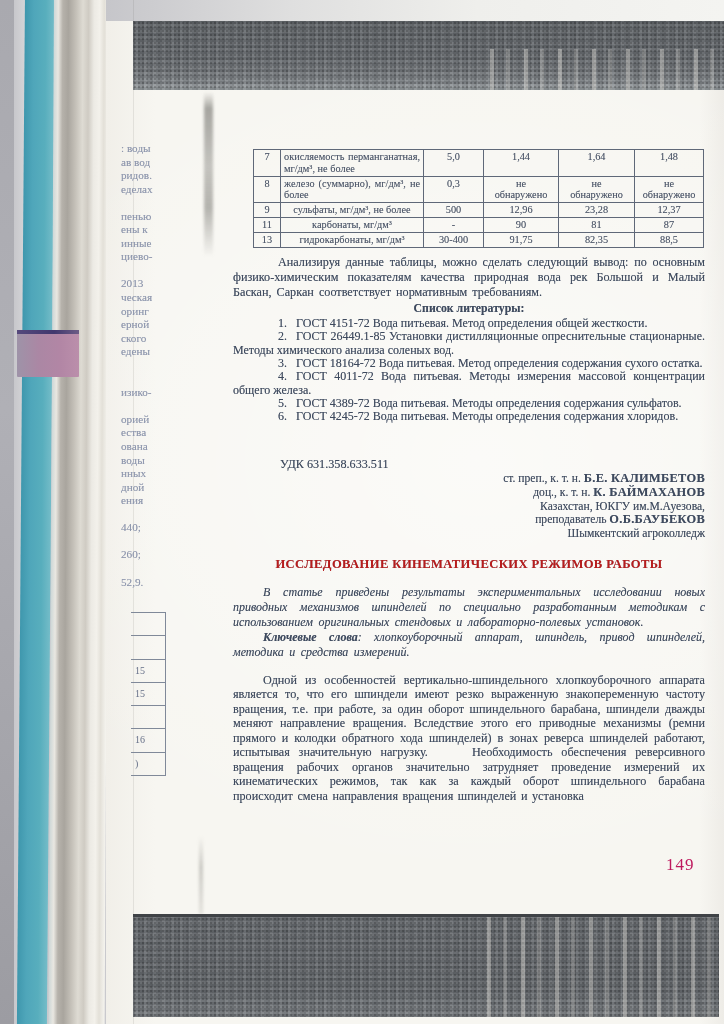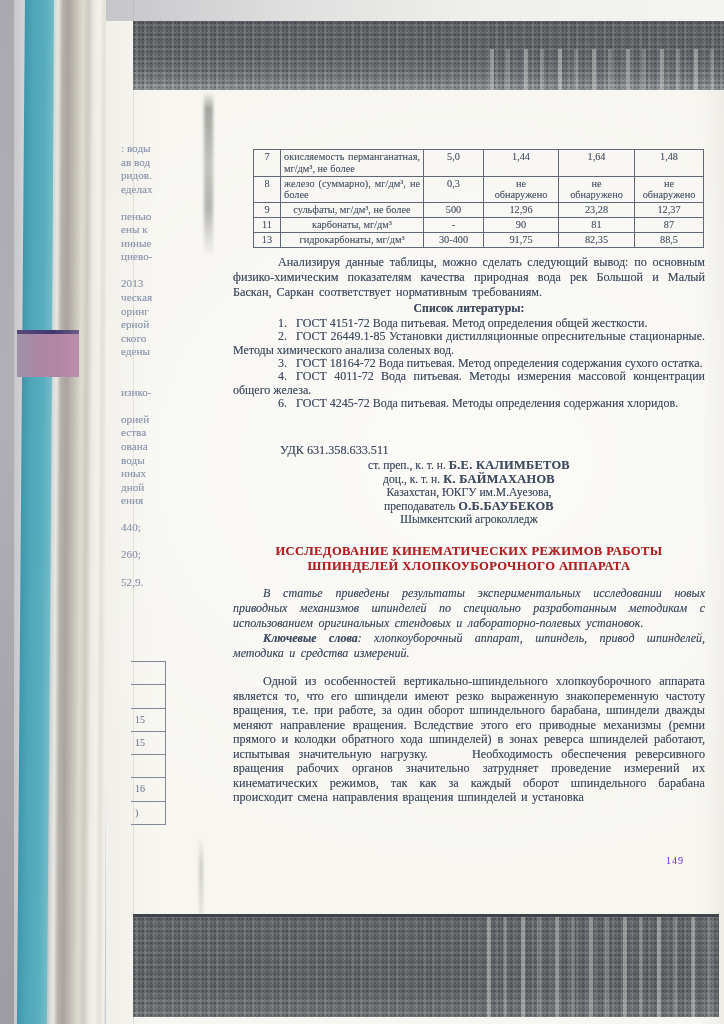--- a/index.html
+++ b/index.html
@@ -67,21 +67,21 @@
   .crease-top{left:204px;top:92px;width:9px;height:165px;
     background:linear-gradient(180deg,rgba(110,110,106,0) 0%,rgba(112,111,106,.6) 10%,
       rgba(112,111,106,.38) 45%,rgba(112,111,106,.5) 70%,rgba(112,111,106,0) 100%);}
   .crease-bottom{left:199px;top:836px;width:4px;height:78px;
     background:linear-gradient(180deg,rgba(120,118,112,0),rgba(120,118,112,.35) 40%,rgba(120,118,112,.15));}
 
   
   .margin-fragments{position:absolute;left:121px;top:142px;width:72px;
     font-size:11.2px;color:#8d96ad;text-shadow:0 0 .6px rgba(141,150,173,.5);}
   .frag{height:13.55px;line-height:13.55px;white-space:nowrap;overflow:hidden;}
-  .margin-table{position:absolute;left:131px;top:661px;width:34px;
+  .margin-table{position:absolute;left:131px;top:612px;width:34px;
     border-top:1px solid #808999;border-right:1px solid #808999;}
   .mcell{height:22.3px;line-height:22.3px;border-bottom:1px solid #808999;
     font-size:10px;color:#667088;padding-left:4px;}
 
   
   .data-table{position:absolute;left:253px;top:149px;width:450px;
     border-collapse:collapse;table-layout:fixed;
     font-size:10.3px;line-height:11.8px;color:#4c5669;
     text-shadow:0 0 .5px rgba(76,86,105,.45);}
   .data-table td{border:1px solid #5f6878;padding:1px 3px;vertical-align:top;text-align:center;}
@@ -96,33 +96,33 @@
   .content{position:absolute;left:233px;top:255px;width:472px;
     color:#3e4a5e;font-size:12.2px;line-height:14.8px;
     text-shadow:0 0 .6px rgba(62,74,96,.5);}
   .content p{margin:0;}
   .analysis{text-align:justify;text-indent:45px;word-spacing:2px;}
   .ref-heading{margin-top:2px;text-align:center;font-weight:bold;font-size:11.8px;}
   .refs{font-size:12px;line-height:13.3px;margin-top:1px;}
   .ref{text-align:justify;text-indent:45px;}
   .ref-no{margin-right:9px;}
   .udc{margin-top:33px;margin-left:47px;font-size:12.2px;}
-  .authors{margin-top:1px;text-align:center;font-size:11.6px;line-height:13.6px;}
+  .authors{margin-top:1px;text-align:right;font-size:11.6px;line-height:13.6px;}
   .authors b{font-size:12.4px;letter-spacing:.3px;}
   .title{margin:17px 0 0 0;text-align:center;font-size:12.6px;line-height:14.6px;
     font-weight:bold;color:#b91c1c;letter-spacing:.4px;}
   .abstract{margin-top:13px !important;font-style:italic;text-align:justify;
     text-indent:30px;font-size:12px;line-height:15px;word-spacing:2.5px;}
   .keywords{font-style:italic;text-align:justify;text-indent:30px;
     font-size:12px;line-height:15px;word-spacing:2.5px;}
   .body-par{margin-top:13px !important;text-align:justify;text-indent:30px;
     line-height:14.5px;word-spacing:1.5px;}
 
   .page-no{position:absolute;left:666px;top:855px;width:44px;
-    font-size:10px;color:#6d28d9;letter-spacing:1px;}
+    font-size:17px;color:#be185d;letter-spacing:1px;}
 </style>
 </head>
 <body>
 
 <div class="scene">
 
   <div class="bg-left"></div>
   <div class="bg-gutter"></div>
   <div class="cover-strip"></div>
   <div class="page-edges"></div>
@@ -256,35 +256,38 @@
         <div class="ref">
         <span class="ref-no">2.</span><span>ГОСТ 26449.1-85 Установки дистилляционные опреснительные стационарные. Методы химического анализа соленых вод.</span>
       </div>
         <div class="ref">
         <span class="ref-no">3.</span><span>ГОСТ 18164-72 Вода питьевая. Метод определения содержания сухого остатка.</span>
       </div>
         <div class="ref">
         <span class="ref-no">4.</span><span>ГОСТ 4011-72 Вода питьевая. Методы измерения массовой концентрации общего железа.</span>
       </div>
         <div class="ref">
+        <span class="ref-no">5.</span><span>ГОСТ 4389-72 Вода питьевая. Методы определения содержания сульфатов.</span>
+      </div>
+        <div class="ref">
         <span class="ref-no">6.</span><span>ГОСТ 4245-72 Вода питьевая. Методы определения содержания хлоридов.</span>
       </div>
       </div>
 
     <div class="udc">УДК 631.358.633.511</div>
 
     <div class="authors">
       <div class="a-line"><span>ст. преп., к. т. н. </span><b>Б.Е. КАЛИМБЕТОВ</b></div>
       <div class="a-line"><span>доц., к. т. н. </span><b>К. БАЙМАХАНОВ</b></div>
       <div class="a-line">Казахстан, ЮКГУ им.М.Ауезова,</div>
       <div class="a-line"><span>преподаватель </span><b>О.Б.БАУБЕКОВ</b></div>
       <div class="a-line">Шымкентский агроколледж</div>
     </div>
 
-    <h1 class="title"><span>ИССЛЕДОВАНИЕ  КИНЕМАТИЧЕСКИХ РЕЖИМОВ РАБОТЫ</span><br><span>ШПИНДЕЛЕЙ ХЛОПКОУБОРОЧНОГО АППАРАТА</span></h1>
+    <h1 class="title"><span>ИССЛЕДОВАНИЕ  КИНЕМАТИЧЕСКИХ РЕЖИМОВ РАБОТЫ</span><br></h1>
 
     <p class="abstract">В статье приведены результаты экспериментальных исследовании новых приводных механизмов шпинделей по специально разработанным методикам  с использованием оригинальных стендовых и лабораторно-полевых установок.</p>
 
     <p class="keywords"><b class="kw-label">Ключевые слова</b><span>: хлопкоуборочный аппарат, шпиндель, привод шпинделей, методика и средства измерений.</span></p>
 
     <p class="body-par">Одной из особенностей вертикально-шпиндельного хлопкоуборочного аппарата является то, что его шпиндели имеют резко выраженную знакопеременную частоту вращения, т.е. при работе, за один оборот шпиндельного барабана, шпиндели дважды меняют направление вращения. Вследствие этого его приводные механизмы (ремни прямого и колодки обратного хода  шпинделей) в зонах реверса шпинделей работают, испытывая значительную нагрузку. &nbsp;&nbsp;&nbsp; Необходимость обеспечения реверсивного вращения рабочих органов значительно затрудняет проведение измерений их кинематических режимов, так как за каждый оборот шпиндельного барабана происходит смена направления вращения шпинделей и установка</p>
 
   </div>
 
   <div class="page-no">149</div>

